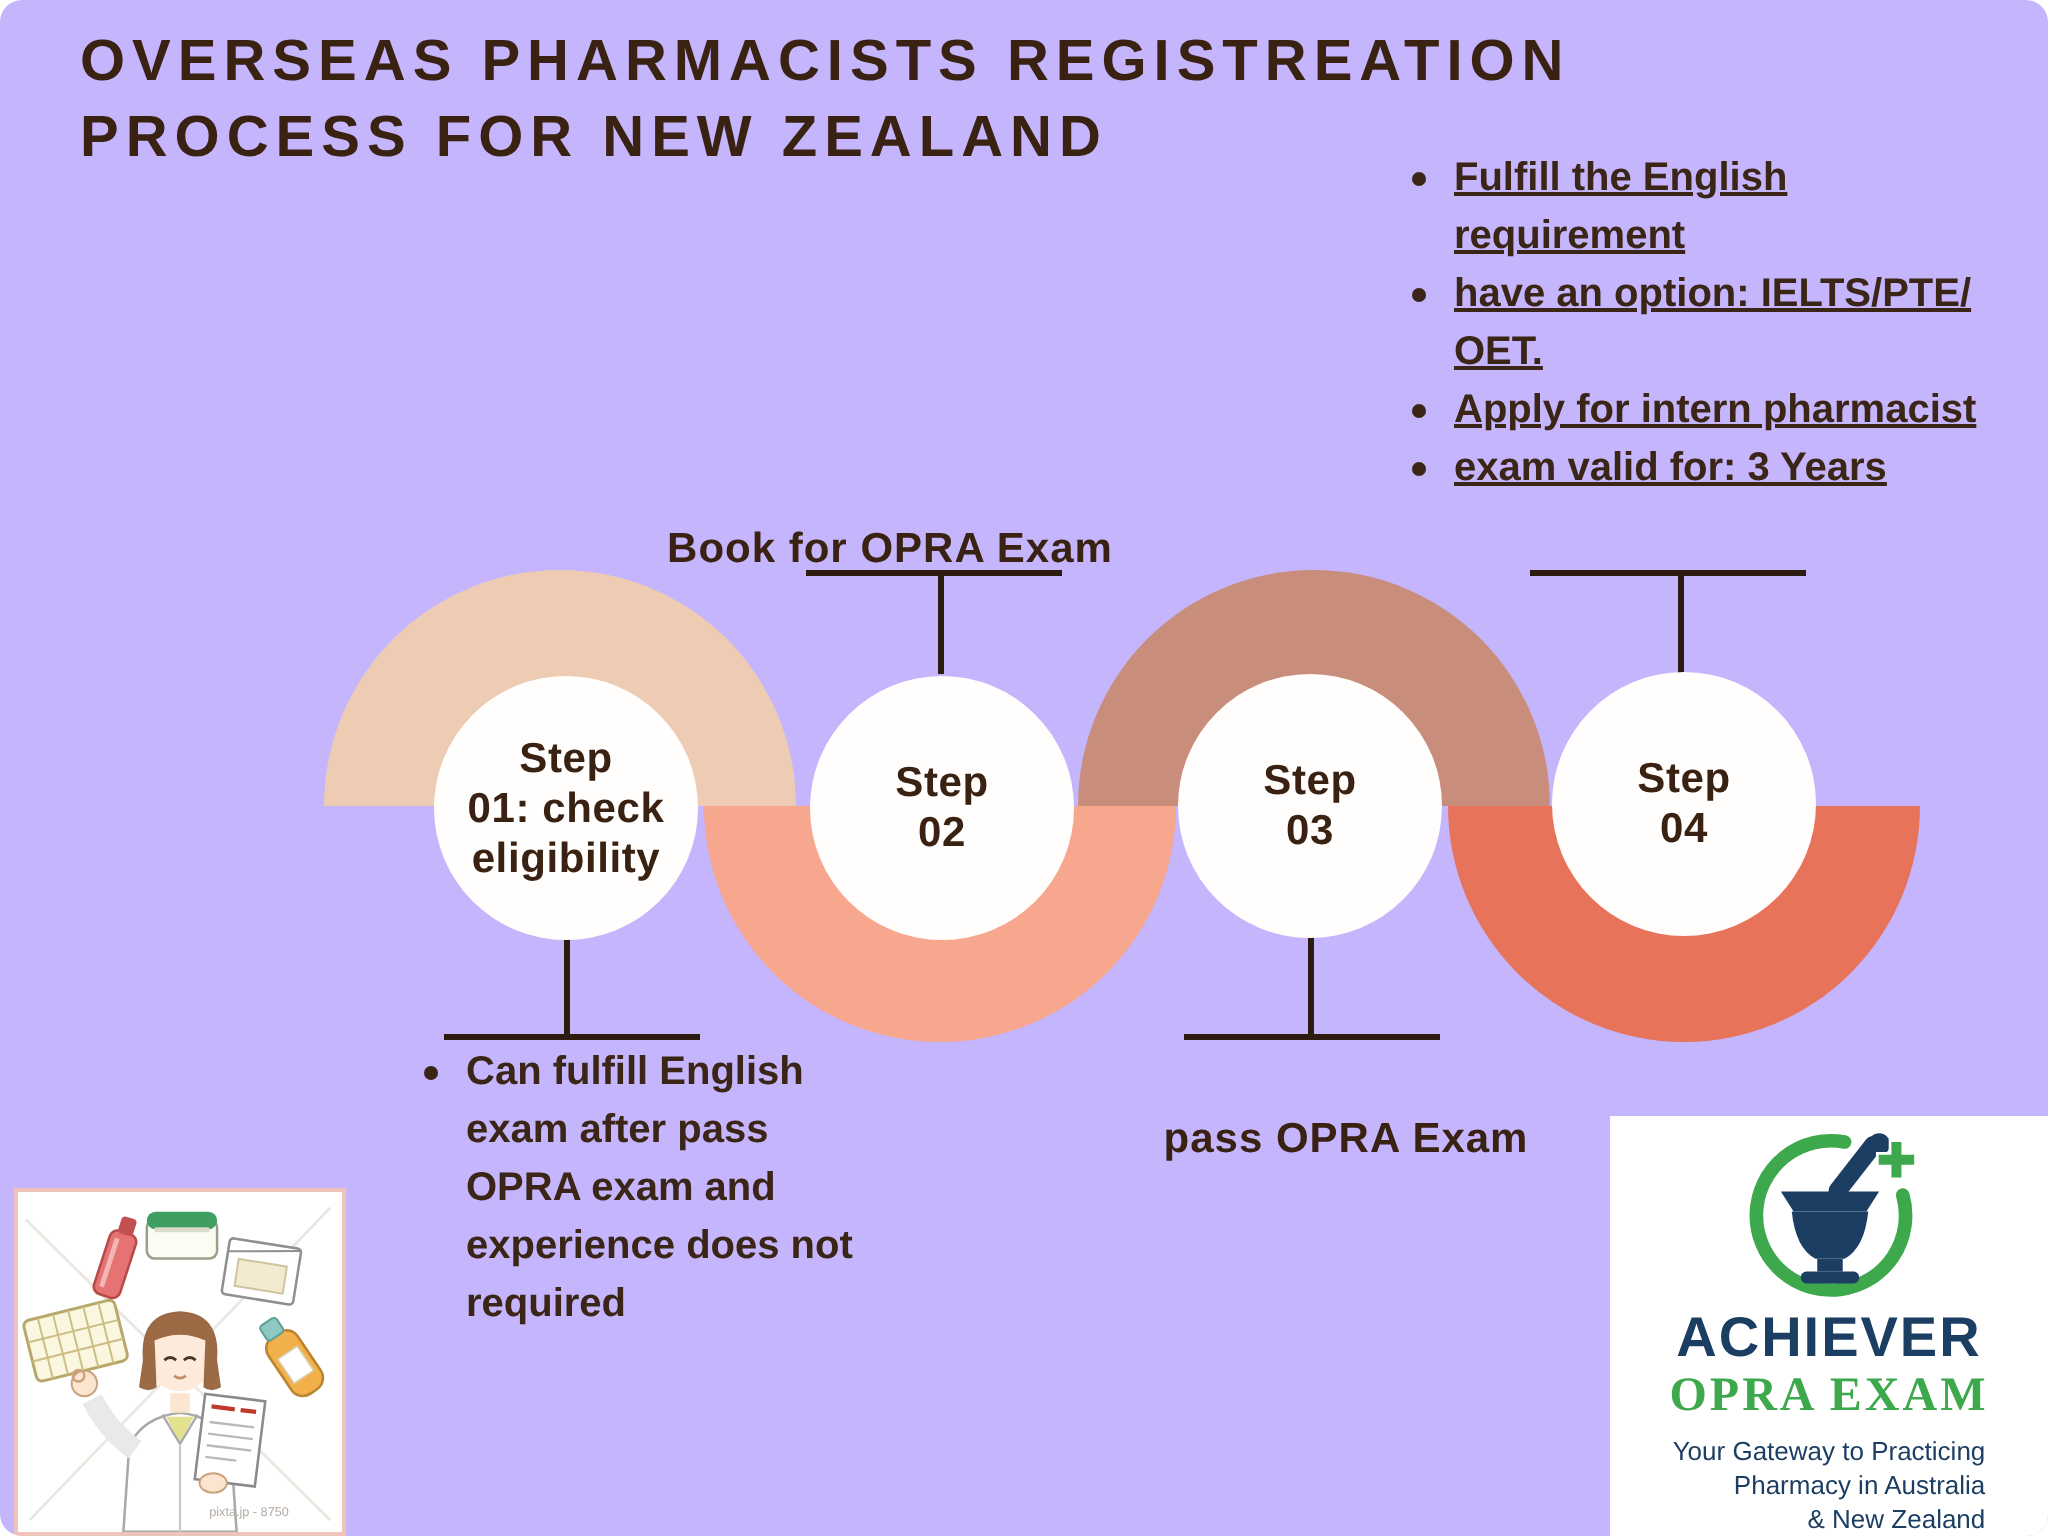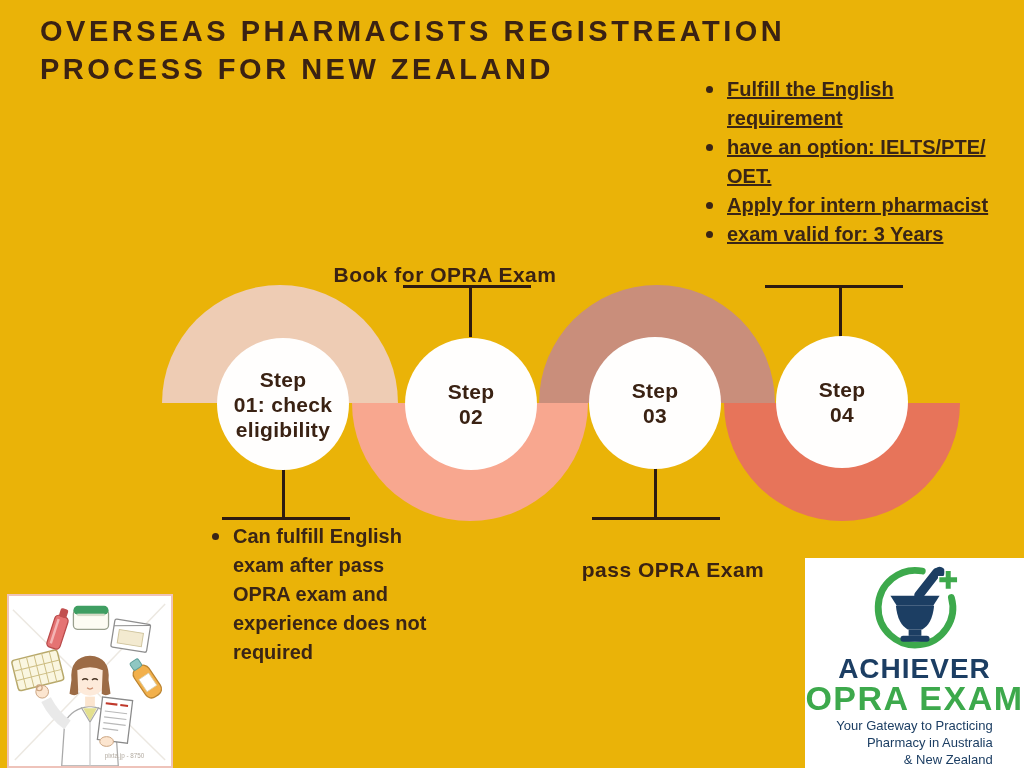--- a/index.html
+++ b/index.html
@@ -68,27 +68,27 @@
   }
 
   
   .logo-card {
     left: 805px; top: 558px; width: 219px; height: 210px;
     background: #ffffff;
     display: flex; flex-direction: column; align-items: center;
     text-align: center;
   }
   .logo-brand { font-size: 28px; font-weight: 700; color: #1c3e63; letter-spacing: 1px; line-height: 30px; }
-  .logo-exam  { font-size: 34px; font-weight: 800; color: #3da94c; letter-spacing: 1.5px; line-height: 28px; }
+  .logo-exam  { font-size: 24px; font-weight: 800; color: #3da94c; letter-spacing: 1.5px; line-height: 28px; font-family: Liberation Serif, serif; }
   .logo-tagline { font-size: 13px; font-weight: 400; color: #1c3e63; line-height: 17px; margin-top: 5px; text-align: right; }
 </style>
 </head>
 <body>
 
-<div id="canvas" style="background: #eab308;">
+<div id="canvas" style="background: #c4b5fd; border-radius: 11px;">
 
   <h1 class="abs page-title prewrap">OVERSEAS PHARMACISTS REGISTREATION
 PROCESS FOR NEW ZEALAND</h1>
 
   <ul class="abs bullet-list list-top-right">
     <li>Fulfill the English requirement</li>
     <li>have an option: IELTS/PTE/ OET.</li>
     <li>Apply for intern pharmacist</li>
     <li>exam valid for: 3 Years</li>
   </ul>

